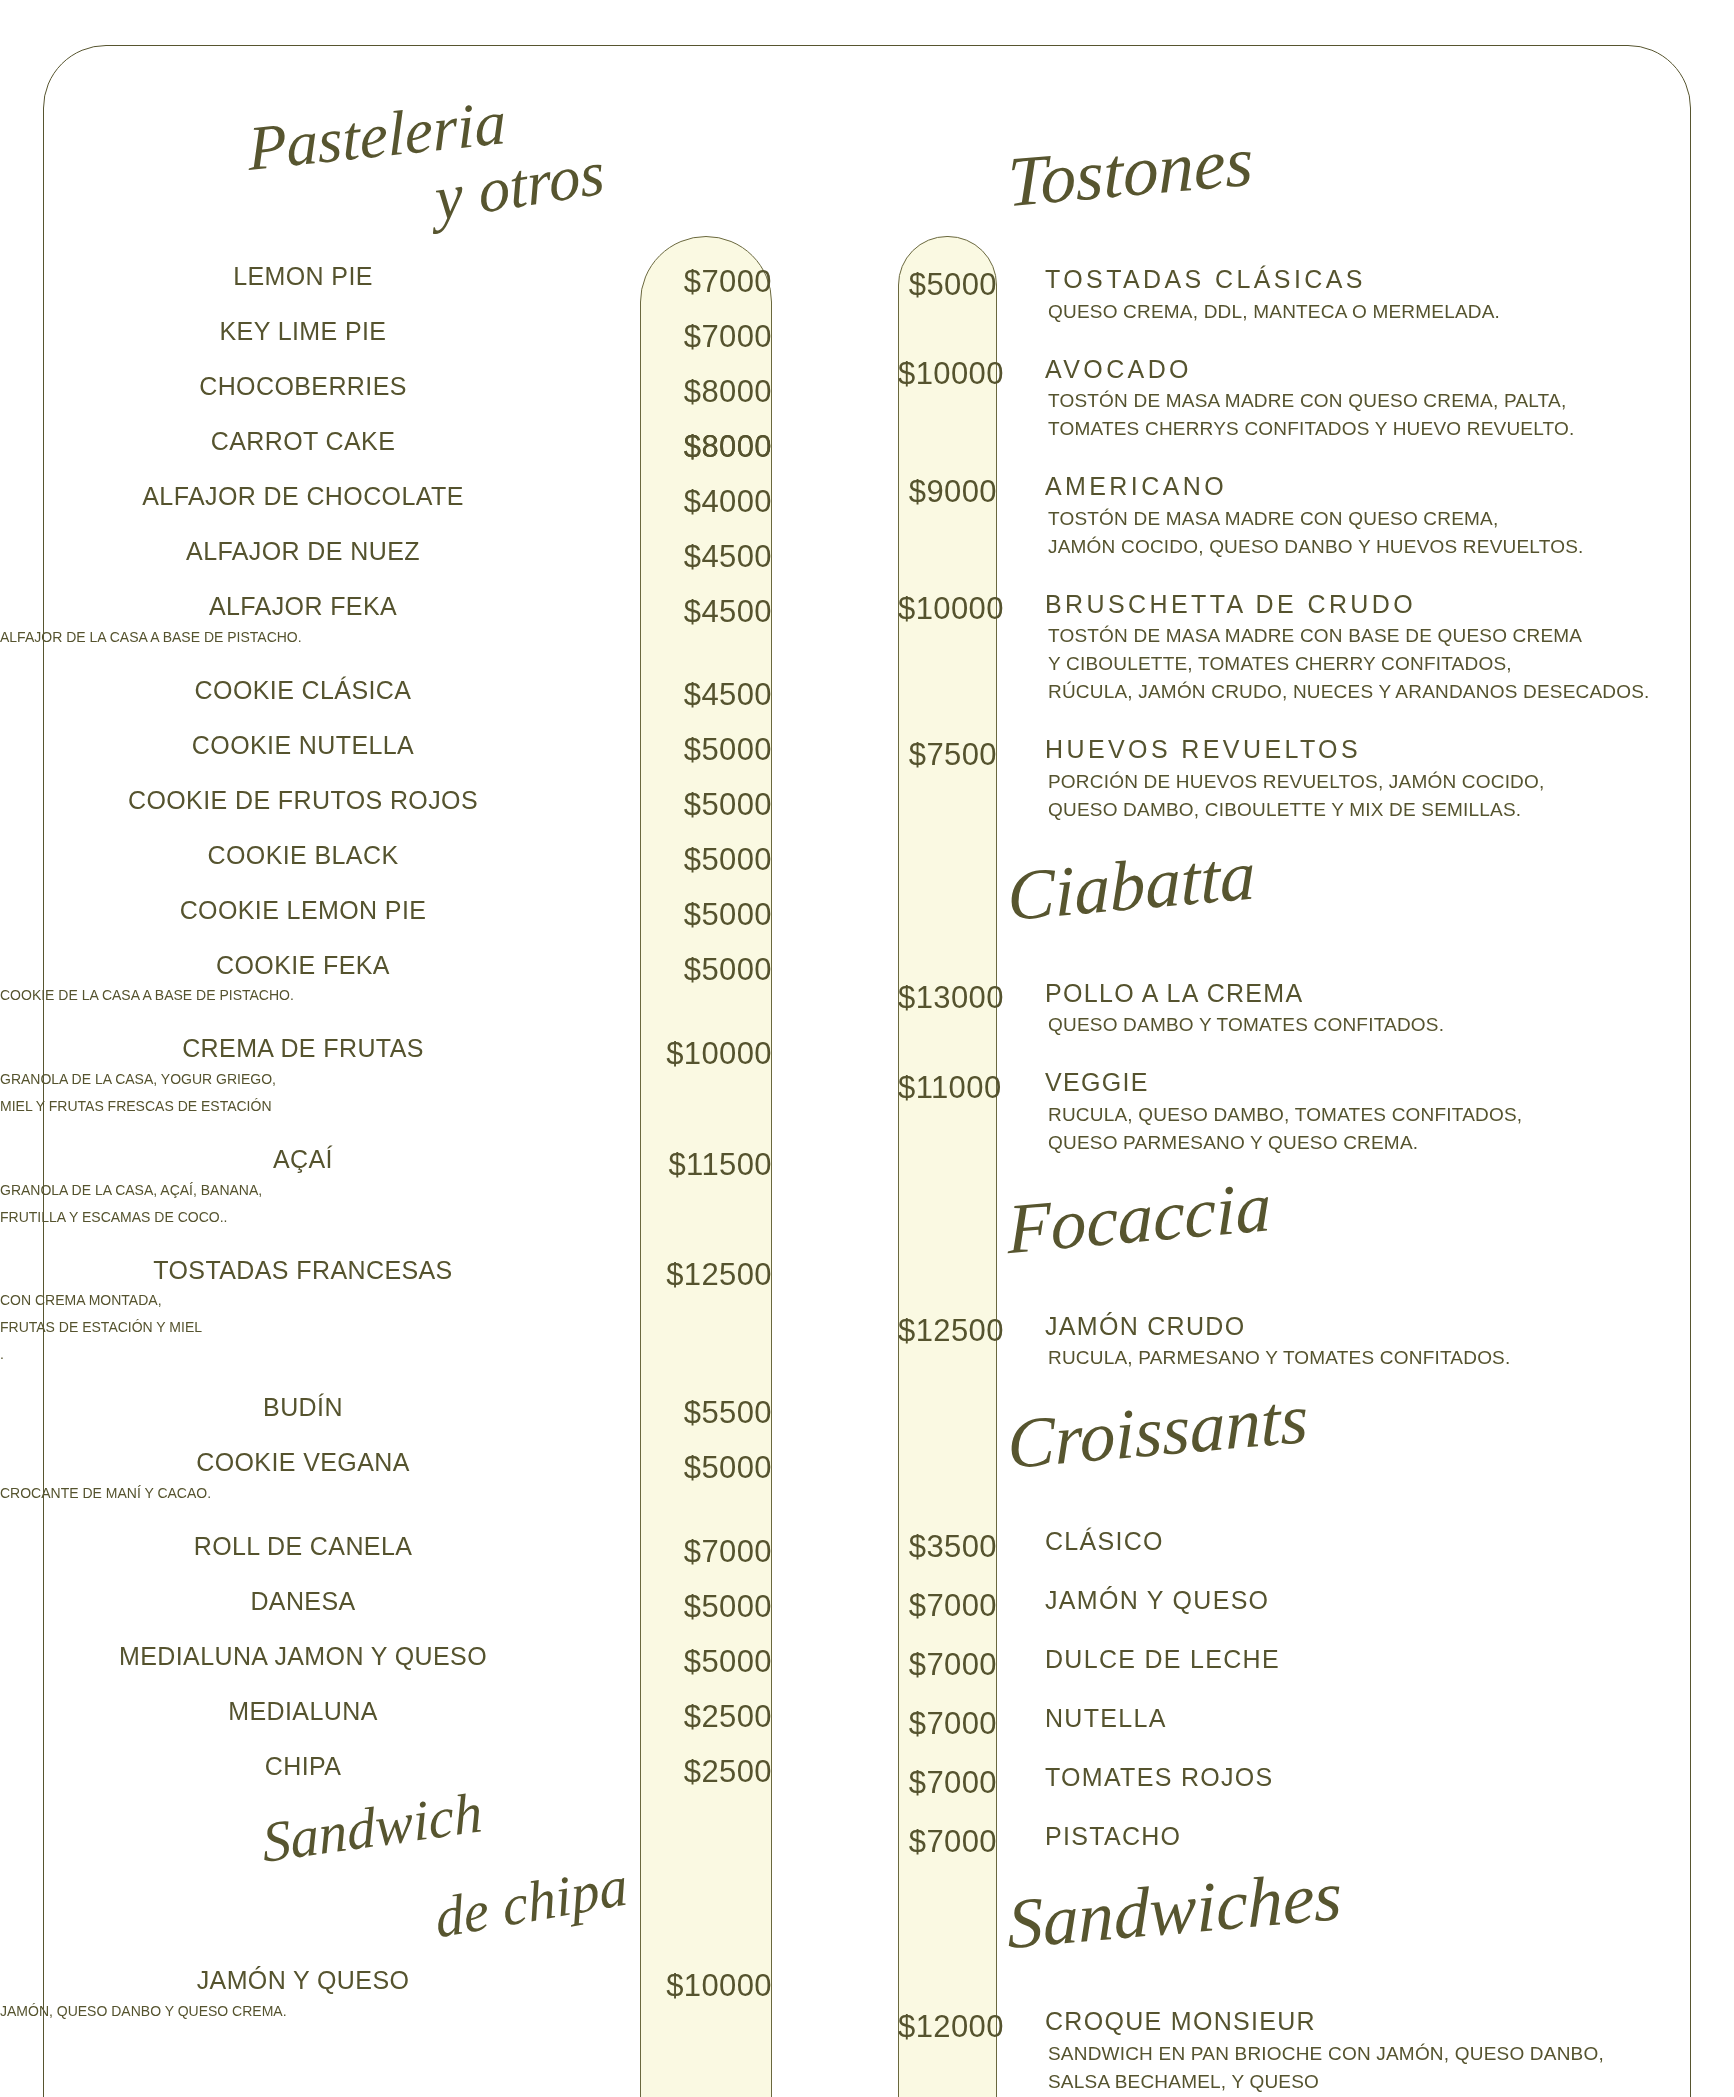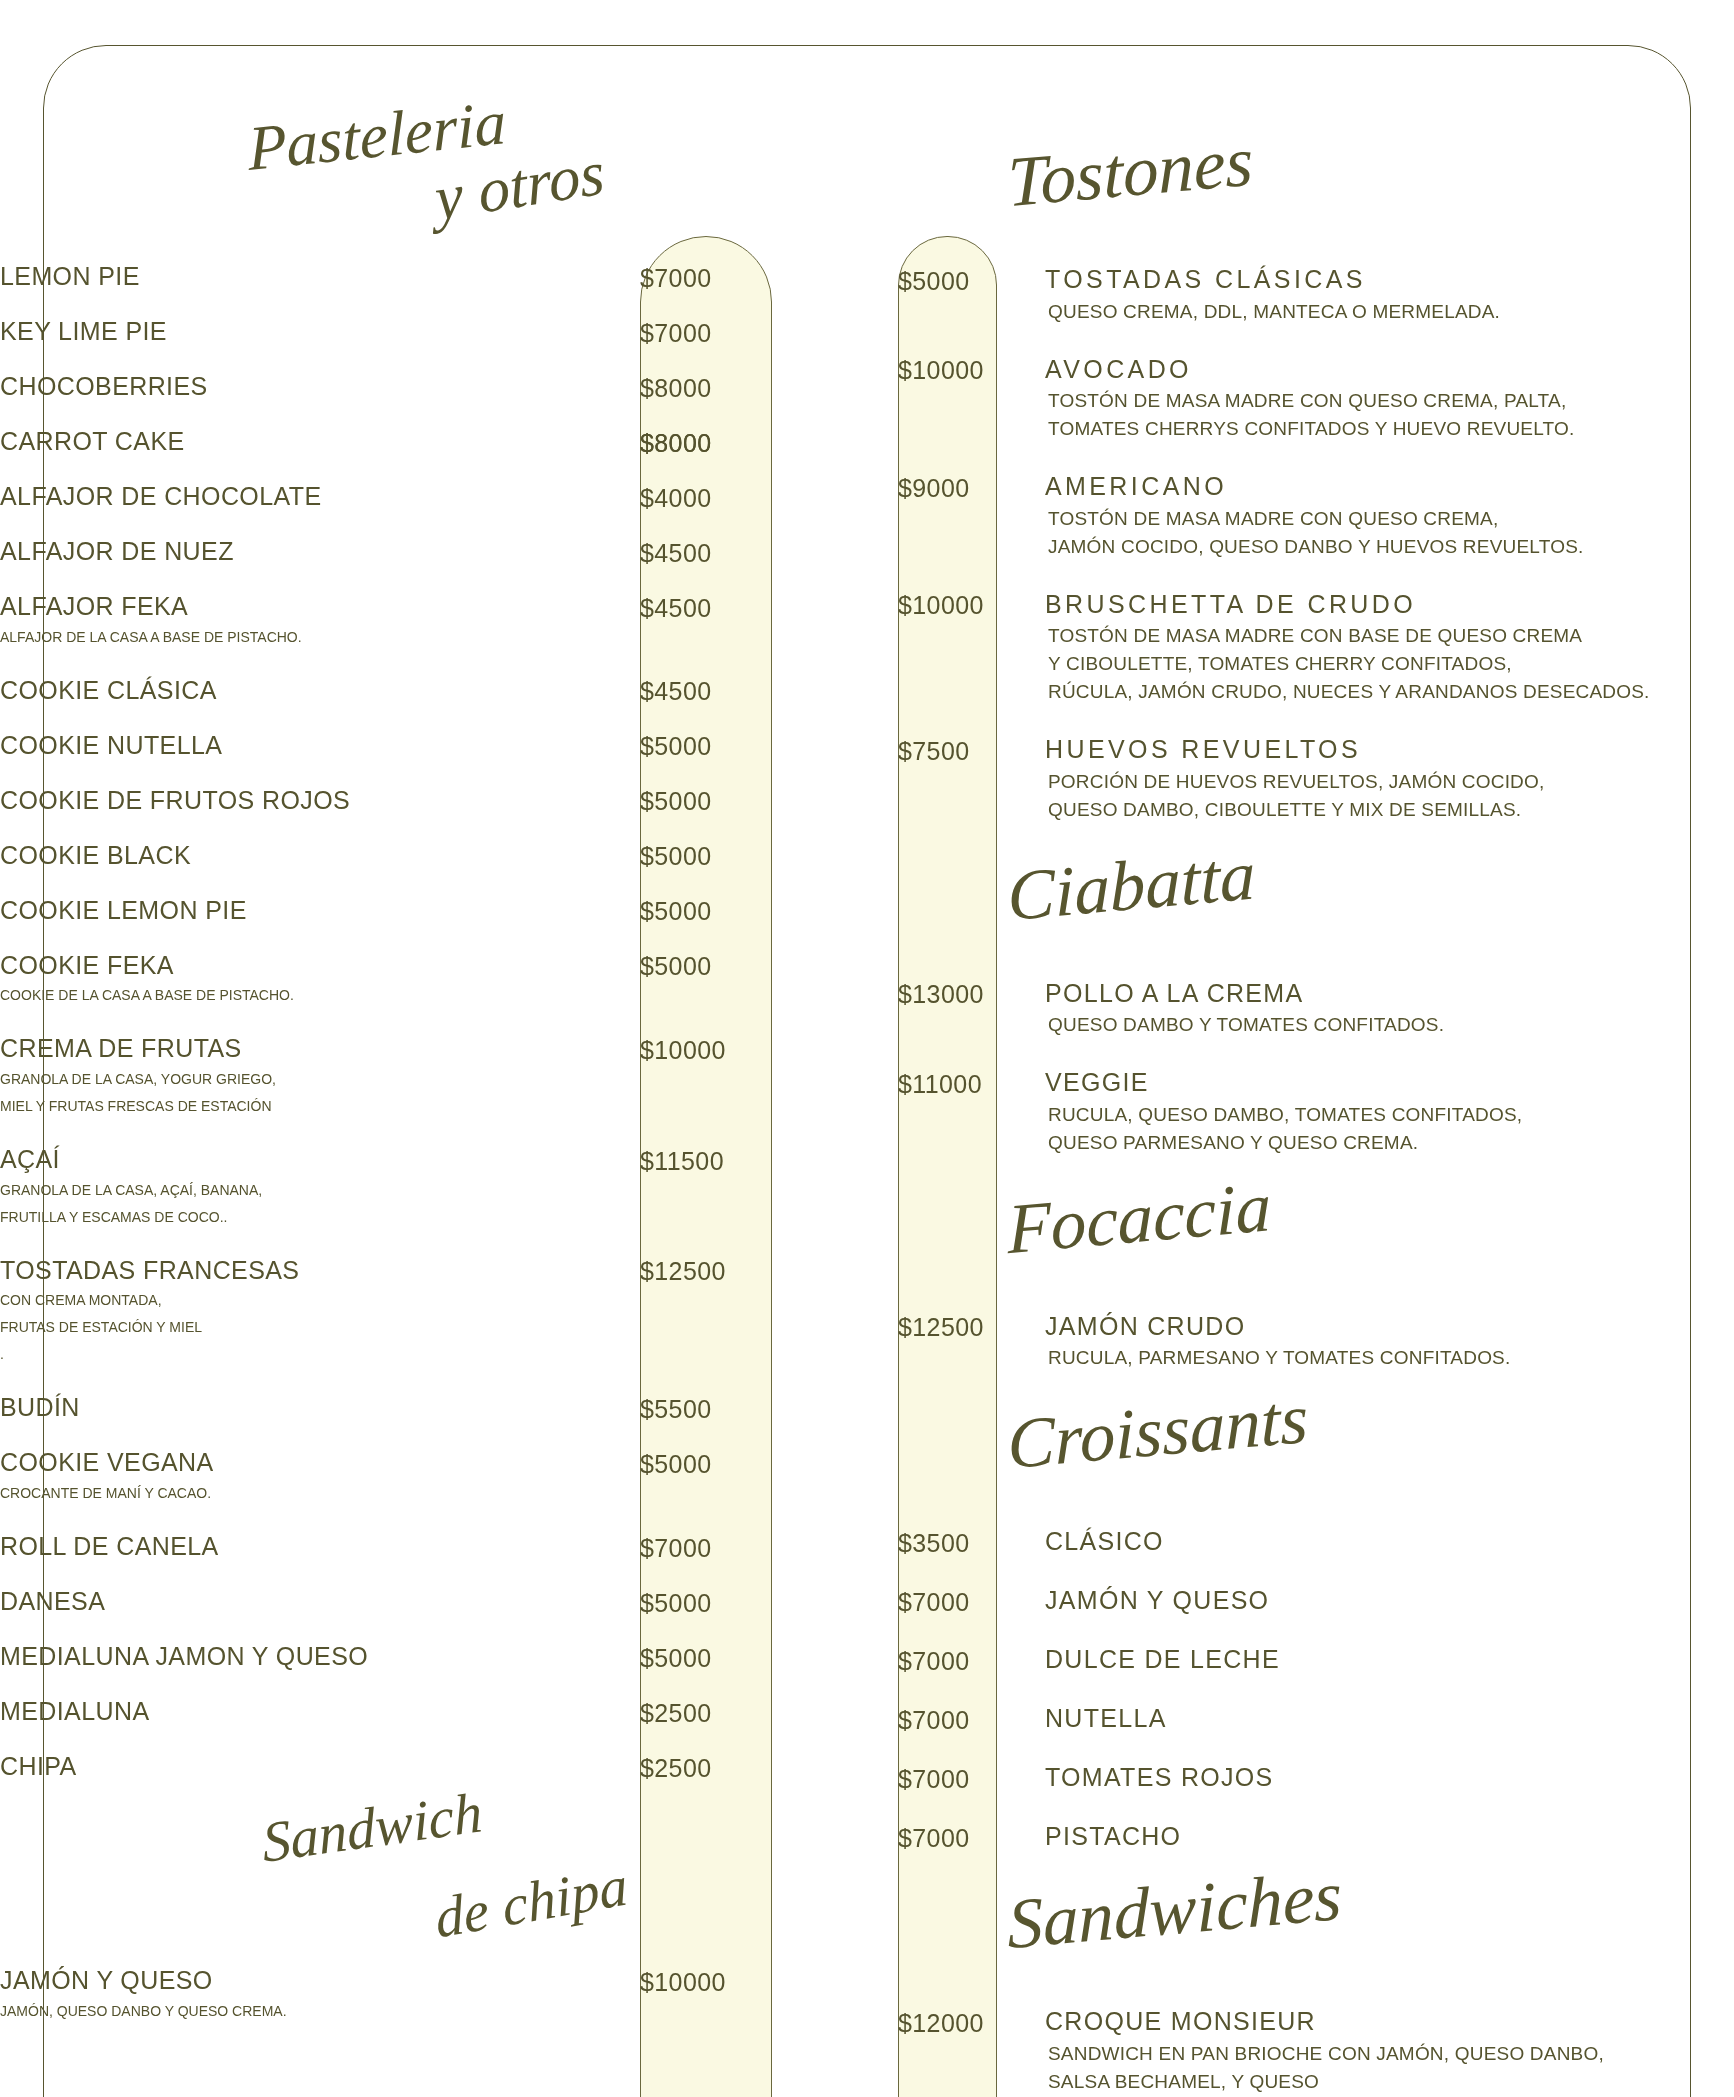--- a/index.html
+++ b/index.html
@@ -39,31 +39,31 @@
   }
 
   .main-title { position: absolute; left: 247px; top: 113px; width: 461px; height: 176px; }
   .main-title .line1 { display: block; font-size: 63px; transform: rotate(-6deg) skewX(-4deg); transform-origin: left top; }
   .main-title .line2 { display: block; font-size: 63px; margin: -23px 0 0 185px; transform: rotate(-9deg) skewX(-4deg); transform-origin: left top; }
 
   
   .left-col { position: absolute; left: 0; top: 261px; width: 1734px; }
   .l-item { position: relative; margin-bottom: 24px; }
   .l-name {
-    width: 606px; text-align: left;
+    width: 606px; text-align: center;
     font-size: 25px; line-height: 31px; letter-spacing: 0.4px;
   }
   .l-desc {
     width: 606px; text-align: left;
     font-size: 14px; line-height: 27px; margin-top: 1.7px;
     white-space: pre-line;
   }
   .price {
     position: absolute; top: 2.5px;
-    font-size: 25px; text-align: left; letter-spacing: 0.4px;
+    font-size: 31px; text-align: right; letter-spacing: 0.4px;
   }
   .price-left  { left: 640px; width: 132px; }
   .price-right { left: 898px; width: 99px; }
 
   .sub-title-block { position: relative; height: 159px; margin-top: 8.4px; }
   .sub-title-block .line1 { position: absolute; left: 260px; top: 4.2px; font-size: 57px; transform: rotate(-8deg) skewX(-4deg); transform-origin: left top; }
   .sub-title-block .line2 { position: absolute; left: 432px; top: 80px; font-size: 57px; transform: rotate(-10deg) skewX(-4deg); transform-origin: left top; }
 
   
   .right-col { position: absolute; left: 0; top: 138px; width: 1734px; }

